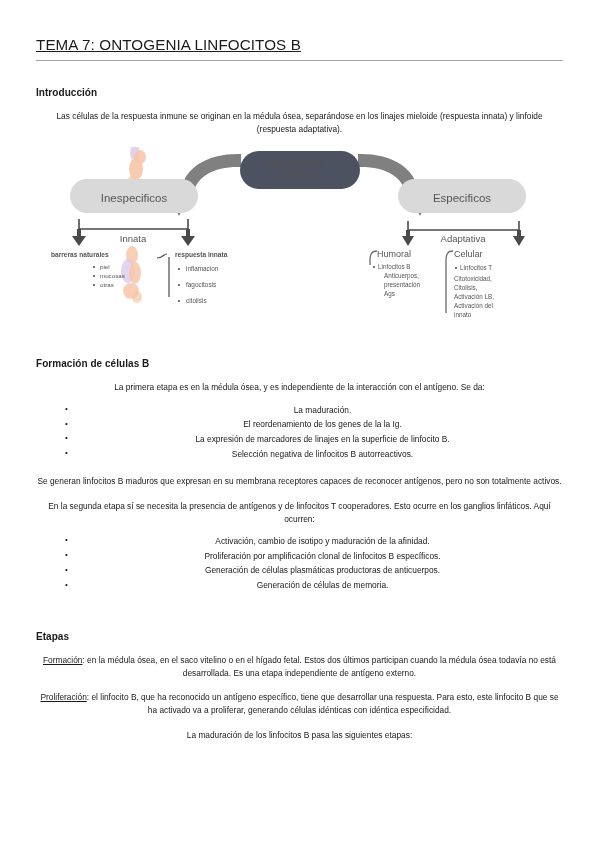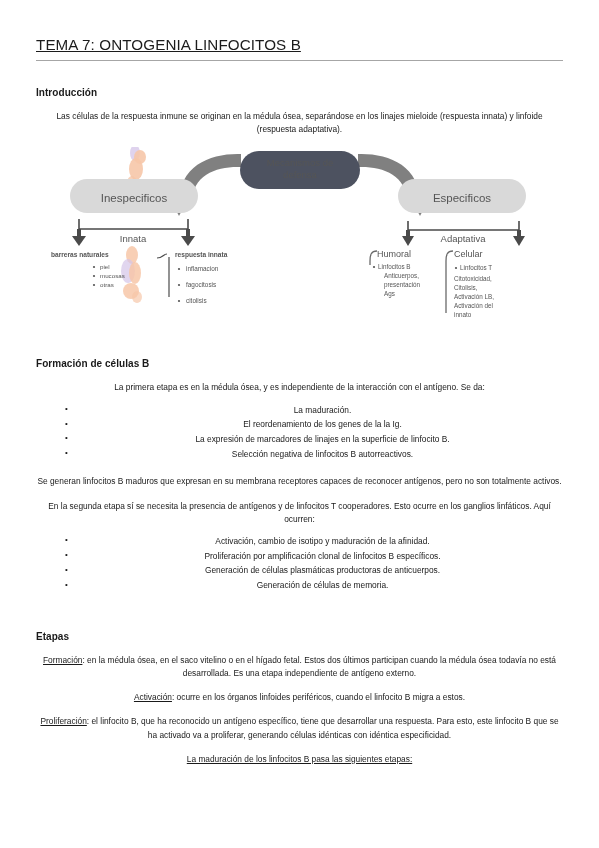--- a/index.html
+++ b/index.html
@@ -49,21 +49,21 @@
   .sec-head.tight { padding-top: 24px; }
 
   
   p.body {
     font-size: 8.35px;
     line-height: 1.58;
     margin: 0 0 11px 0;
     color: #1a1a1a;
     text-align: center;
   }
-  p.body.last { margin-bottom: 10px; text-decoration: underline; }
+  p.body.last { margin-bottom: 10px; }
   .u { text-decoration: underline; }
 
   
   ul.bul {
     margin: 0 0 11px 0;
     padding: 0 0 0 46px;
     list-style: none;
     text-align: center;
   }
   ul.bul li {
@@ -236,19 +236,18 @@
     <li>Activación, cambio de isotipo y maduración de la afinidad.</li>
     <li>Proliferación por amplificación clonal de linfocitos B específicos.</li>
     <li>Generación de células plasmáticas productoras de anticuerpos.</li>
     <li>Generación de células de memoria.</li>
   </ul>
 
   <h2 class="sec-head tight">Etapas</h2>
 
   <p class="body"><span class="u">Formación</span><span>: en la médula ósea, en el saco vitelino o en el hígado fetal. Estos dos últimos participan cuando la médula ósea todavía no está desarrollada. Es una etapa independiente de antígeno externo.</span></p>
 
-  <p class="body"><span class="u">Activación</span><span>: ocurre en los órganos linfoides periféricos, cuando el linfocito B migra a estos.</span></p>
 
   <p class="body"><span class="u">Proliferación</span><span>: el linfocito B, que ha reconocido un antígeno específico, tiene que desarrollar una respuesta. Para esto, este linfocito B que se ha activado va a proliferar, generando células idénticas con idéntica especificidad.</span></p>
 
   <p class="body last">La maduración de los linfocitos B pasa las siguientes etapas:</p>
 
 </div>
 
 </body></html>

